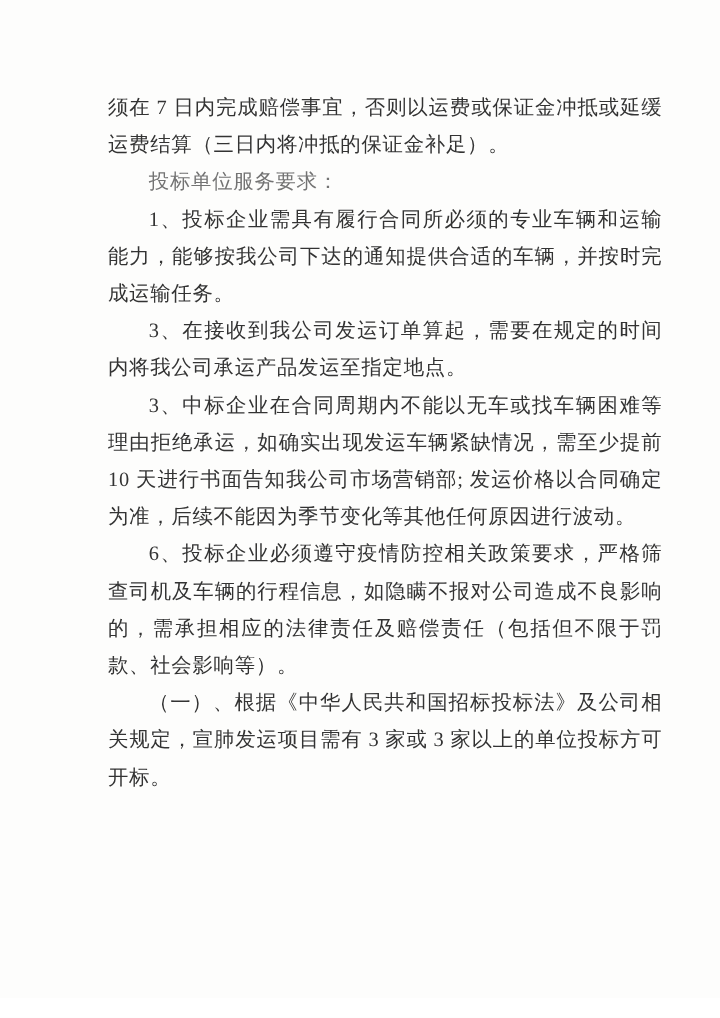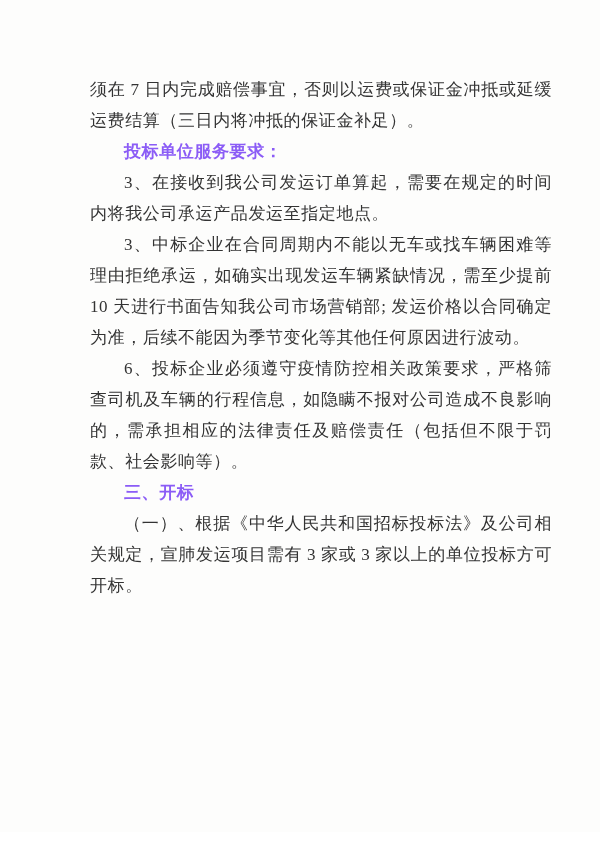--- a/index.html
+++ b/index.html
@@ -25,37 +25,37 @@
     text-align: justify;
     color: #333333;
   }
   .indent {
     text-indent: 2em;
   }
   .no-indent {
     text-indent: 0;
   }
   .heading {
-    font-weight: bold;
-    color: #8b5cf6;
+    font-weight: normal;
+    color: #737373;
   }
 </style>
 </head>
 <body>
 
 <div class="page">
   <p class="para no-indent">须在 7 日内完成赔偿事宜，否则以运费或保证金冲抵或延缓运费结算（三日内将冲抵的保证金补足）。</p>
 
   <p class="para indent heading">投标单位服务要求：</p>
 
+  <p class="para indent">1、投标企业需具有履行合同所必须的专业车辆和运输能力，能够按我公司下达的通知提供合适的车辆，并按时完成运输任务。</p>
 
   <p class="para indent">3、在接收到我公司发运订单算起，需要在规定的时间内将我公司承运产品发运至指定地点。</p>
 
   <p class="para indent">3、中标企业在合同周期内不能以无车或找车辆困难等理由拒绝承运，如确实出现发运车辆紧缺情况，需至少提前 10 天进行书面告知我公司市场营销部; 发运价格以合同确定为准，后续不能因为季节变化等其他任何原因进行波动。</p>
 
 
   <p class="para indent">6、投标企业必须遵守疫情防控相关政策要求，严格筛查司机及车辆的行程信息，如隐瞒不报对公司造成不良影响的，需承担相应的法律责任及赔偿责任（包括但不限于罚款、社会影响等）。</p>
 
-  <p class="para indent heading">三、开标</p>
 
   <p class="para indent">（一）、根据《中华人民共和国招标投标法》及公司相关规定，宣肺发运项目需有 3 家或 3 家以上的单位投标方可开标。</p>
 
 </div>
 
 </body></html>

